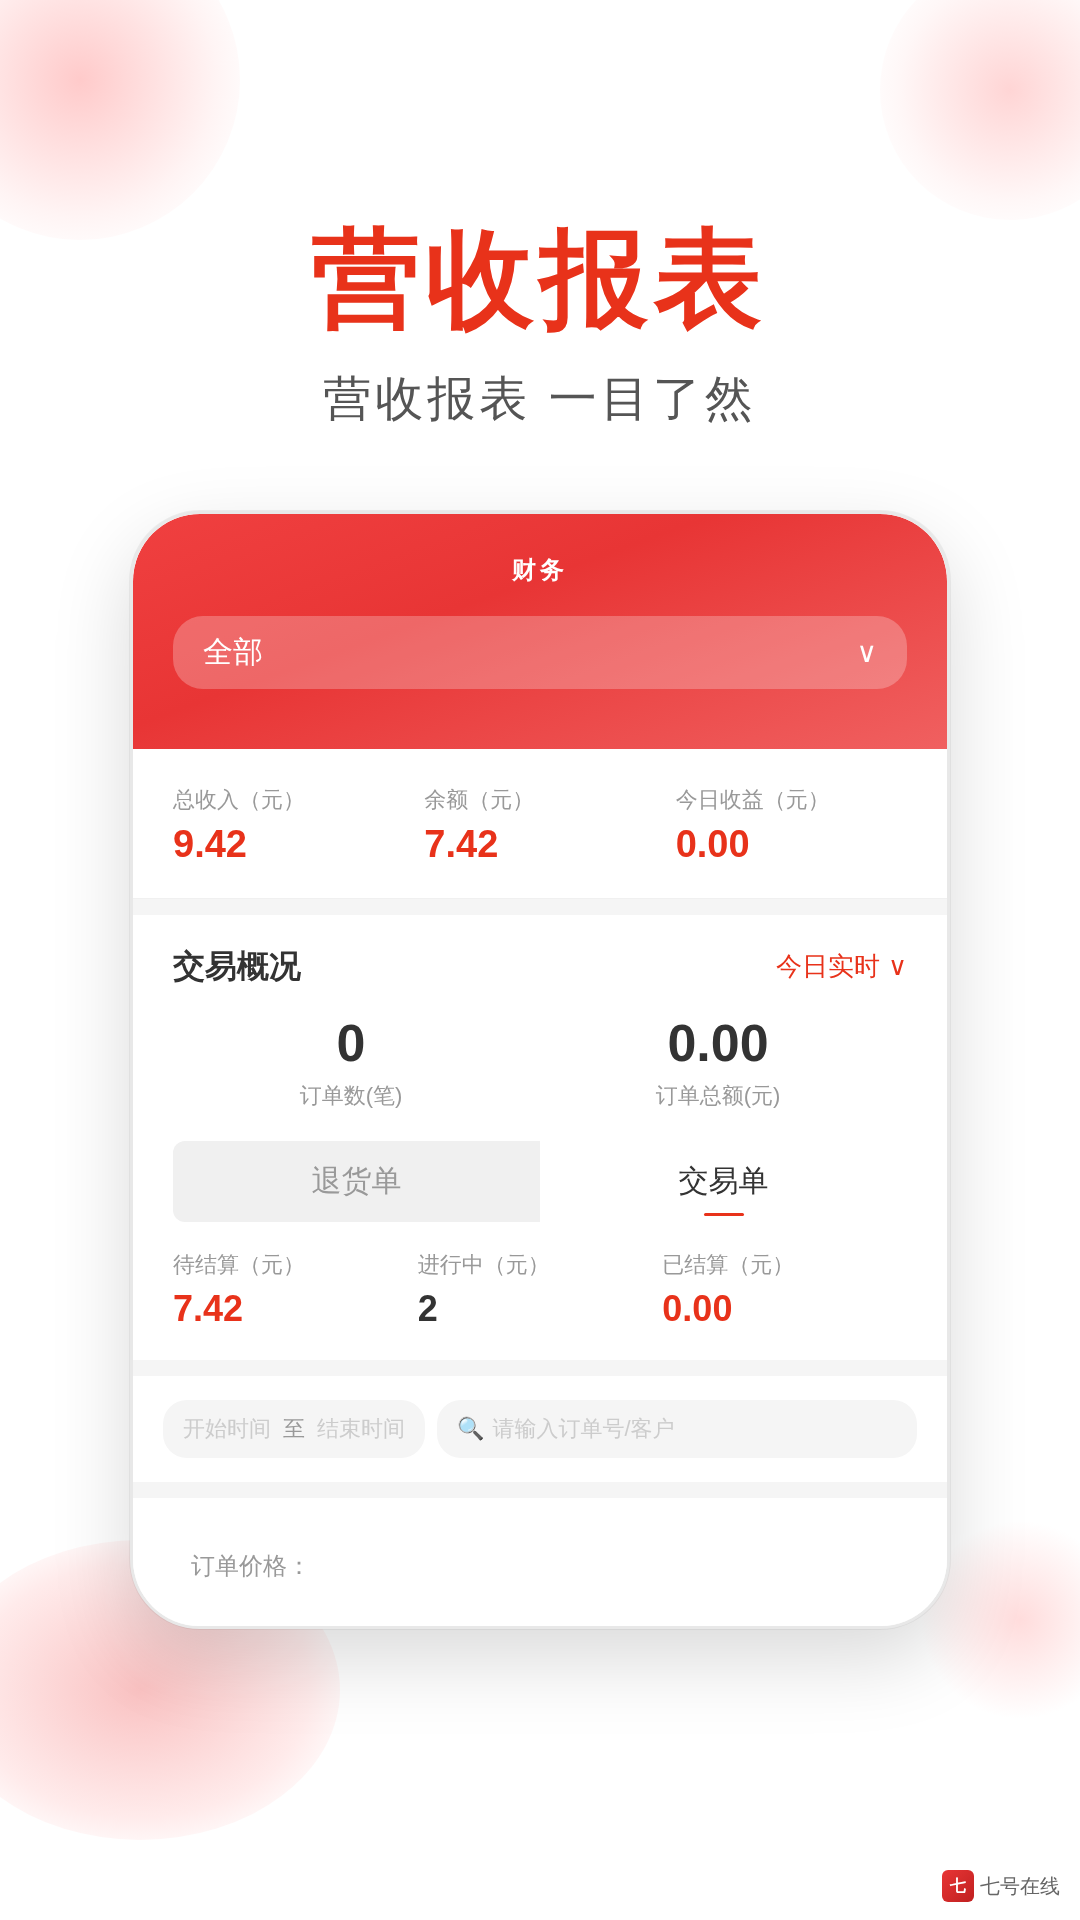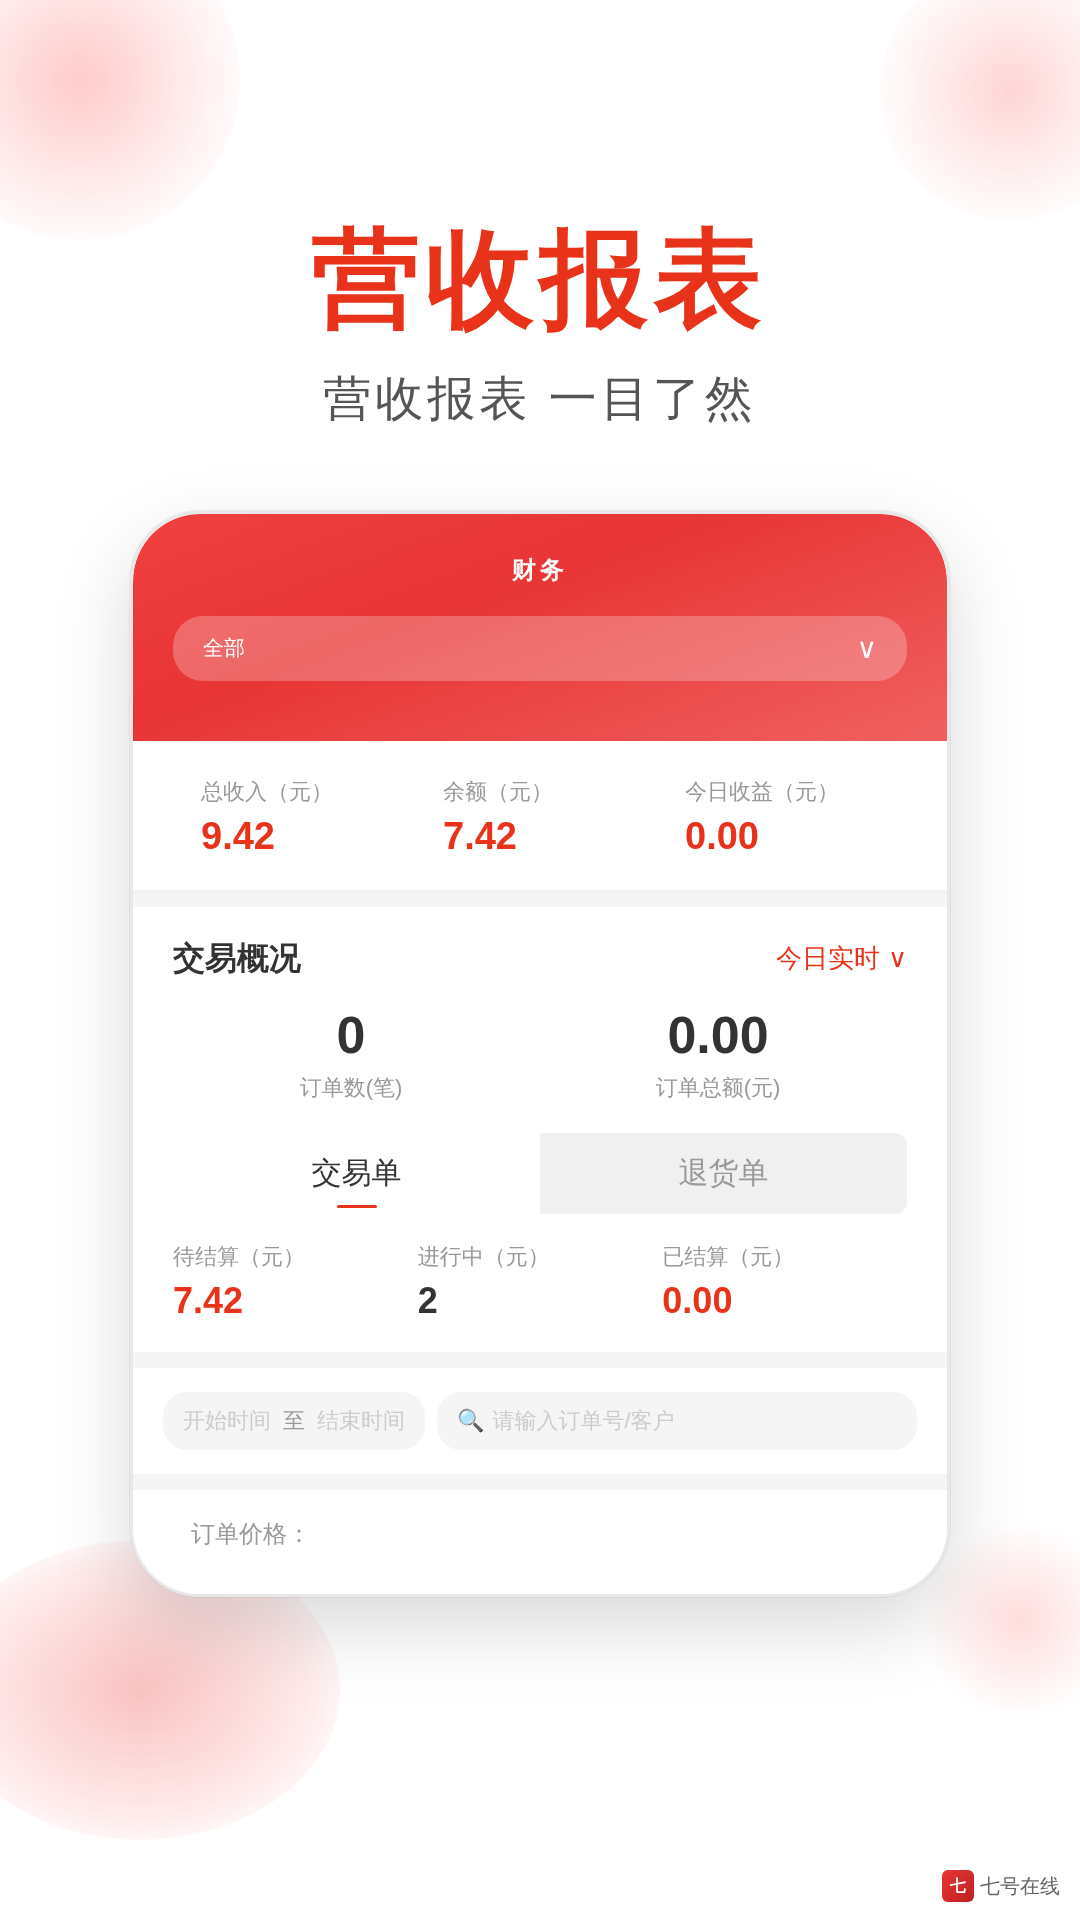--- a/index.html
+++ b/index.html
@@ -124,21 +124,21 @@
       border-radius: 30px;
       padding: 16px 30px;
       display: flex;
       justify-content: space-between;
       align-items: center;
       cursor: pointer;
     }
 
     .dropdown-label {
       color: #fff;
-      font-size: 21px;
+      font-size: 30px;
       font-weight: 500;
     }
 
     .dropdown-arrow {
       color: #fff;
       font-size: 28px;
     }
 
     
     .phone-content {
@@ -151,21 +151,20 @@
       background: #fff;
       margin: 0;
       padding: 36px 40px 32px;
       border-bottom: 1px solid #f0f0f0;
     }
 
     .summary-row {
       display: flex;
       justify-content: space-between;
       gap: 20px;
-      margin-left: 28px;
     }
 
     .summary-item {
       flex: 1;
     }
 
     .summary-item-label {
       font-size: 22px;
       color: #999;
       margin-bottom: 8px;
@@ -379,20 +378,21 @@
 
     .order-number-value {
       font-size: 24px;
       color: #333;
     }
 
     .order-price-row {
       display: flex;
       align-items: center;
       padding-left: 18px;
+      margin-top: 24px;
     }
 
     .order-price-label {
       font-size: 24px;
       color: #999;
     }
 
     
     .watermark {
       position: absolute;
@@ -480,25 +480,25 @@
             <div class="stat-value">0</div>
             <div class="stat-label">订单数(笔)</div>
           </div>
           <div class="stat-item">
             <div class="stat-value">0.00</div>
             <div class="stat-label">订单总额(元)</div>
           </div>
         </div>
 
         <div class="tabs-row">
+          <div class="tab-item inactive">
+            <span>退货单</span>
+          </div>
           <div class="tab-item active">
             <span>交易单</span>
-          </div>
-          <div class="tab-item inactive">
-            <span>退货单</span>
           </div>
         </div>
 
         <div class="settlement-row">
           <div class="settlement-item">
             <div class="settlement-label">待结算（元）</div>
             <div class="settlement-value">7.42</div>
           </div>
           <div class="settlement-item">
             <div class="settlement-label">进行中（元）</div>

